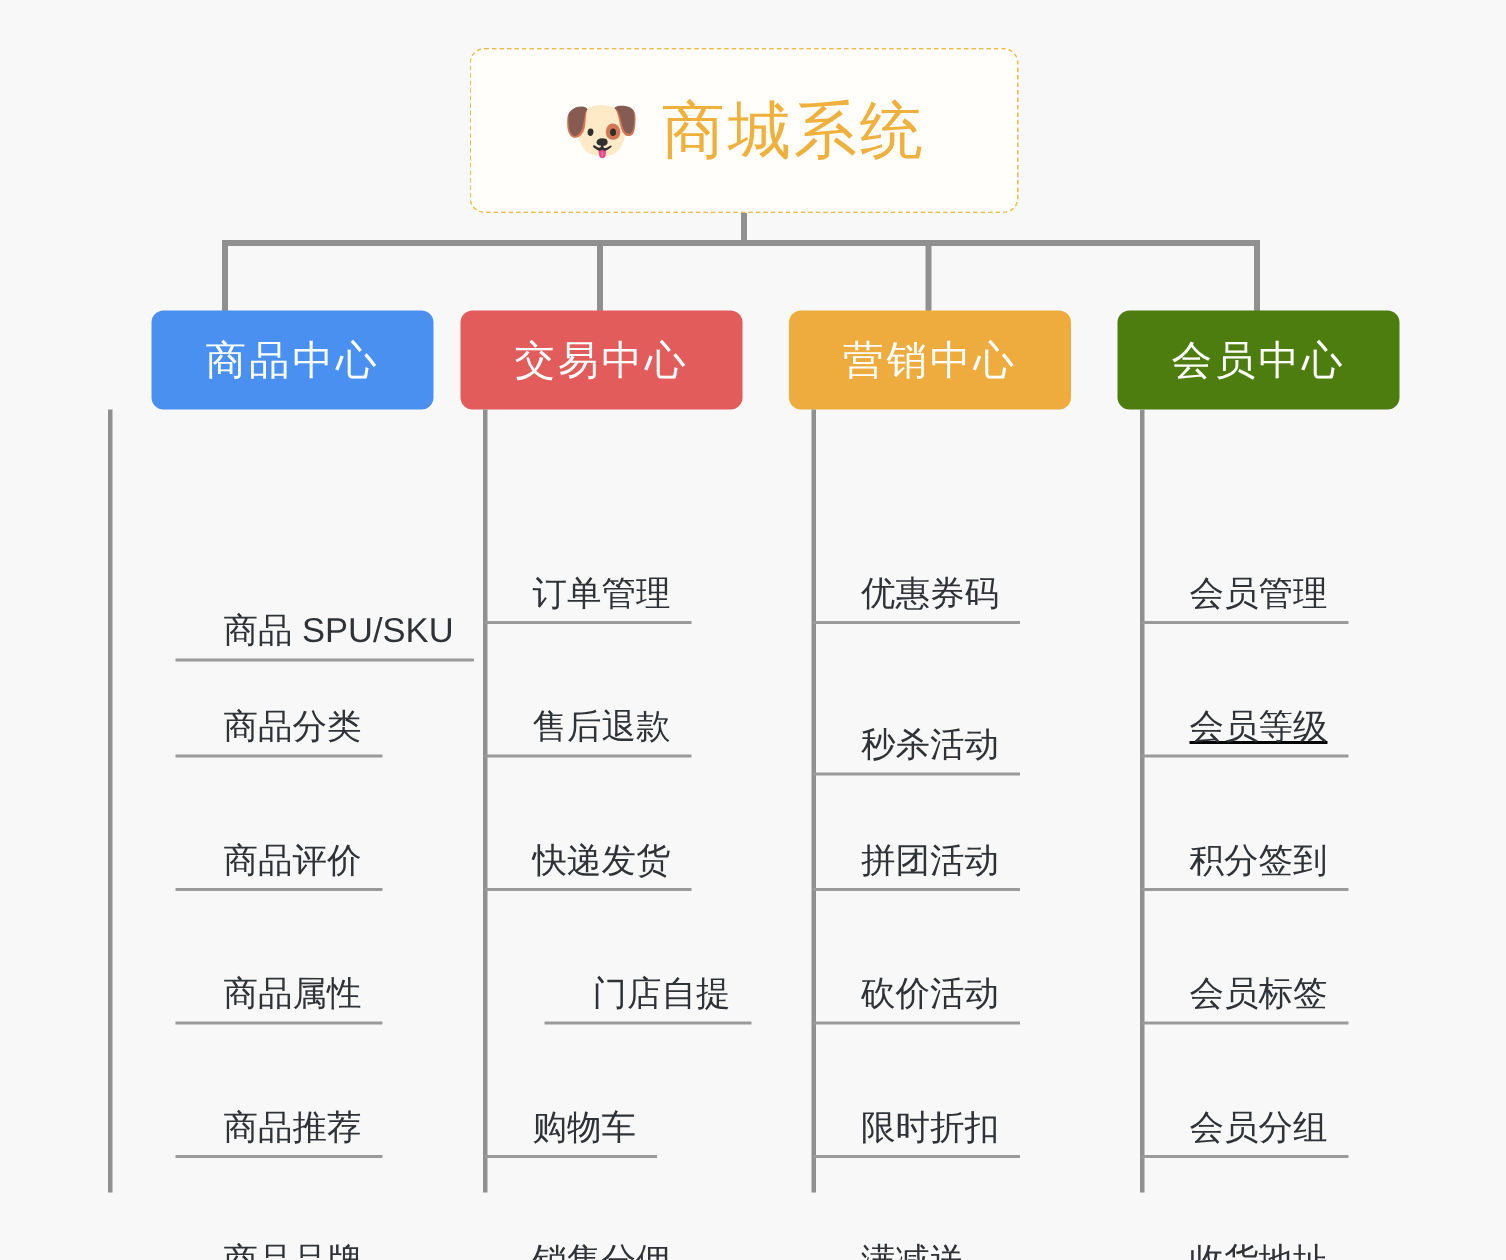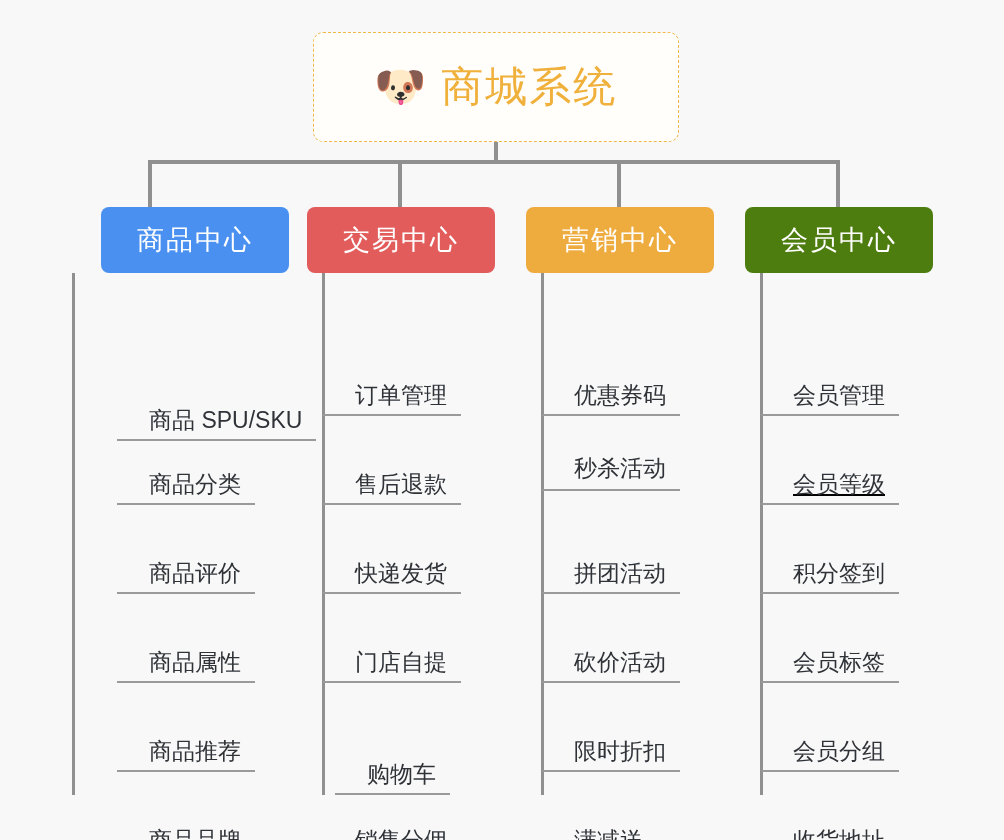--- a/index.html
+++ b/index.html
@@ -178,41 +178,41 @@
         <ul class="leaf-list">
           <li class="leaf" style="top: 105px;">
             <span class="leaf-label">订单管理</span>
           </li>
           <li class="leaf" style="top: 194px;">
             <span class="leaf-label">售后退款</span>
           </li>
           <li class="leaf" style="top: 283px;">
             <span class="leaf-label">快递发货</span>
           </li>
-          <li class="leaf" style="top: 372px;">
+          <li class="leaf" style="top: 372px; padding-left: 40px;">
             <span class="leaf-label">门店自提</span>
           </li>
-          <li class="leaf" style="top: 484px; margin-left: 12px;">
+          <li class="leaf" style="top: 461px;">
             <span class="leaf-label">购物车</span>
           </li>
           <li class="leaf" style="top: 550px;">
             <span class="leaf-label">销售分佣</span>
           </li>
         </ul>
       </div>
       <div class="branch" style="left: 526px; width: 188px;">
         <div class="branch-head" style="background: rgb(238, 171, 62); width: 188px;">
           <span>营销中心</span>
         </div>
         <div class="branch-spine" style="height: 522px;"></div>
         <ul class="leaf-list">
           <li class="leaf" style="top: 105px;">
             <span class="leaf-label">优惠券码</span>
           </li>
-          <li class="leaf" style="top: 180px; font-family: Liberation Mono, monospace;">
+          <li class="leaf" style="top: 206px;">
             <span class="leaf-label">秒杀活动</span>
           </li>
           <li class="leaf" style="top: 283px;">
             <span class="leaf-label">拼团活动</span>
           </li>
           <li class="leaf" style="top: 372px;">
             <span class="leaf-label">砍价活动</span>
           </li>
           <li class="leaf" style="top: 461px;">
             <span class="leaf-label">限时折扣</span>

